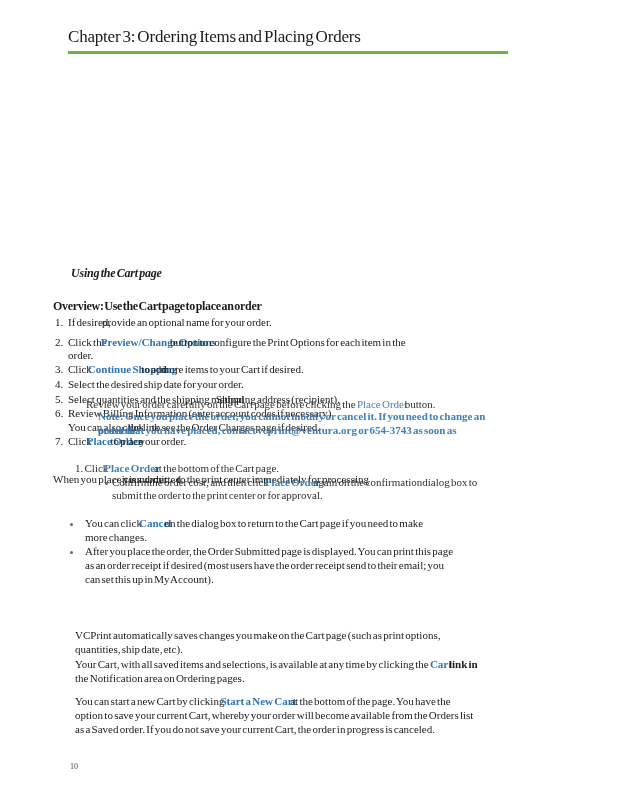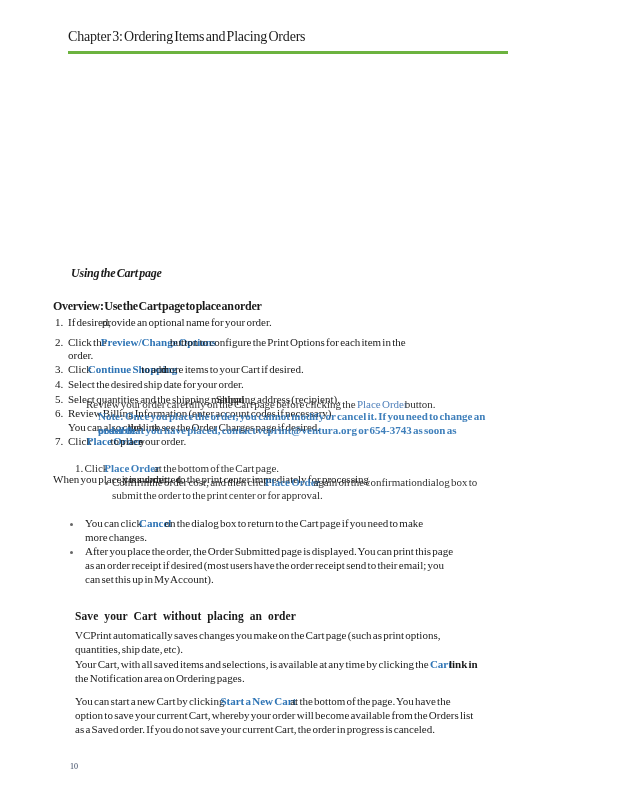--- a/index.html
+++ b/index.html
@@ -7,21 +7,21 @@
     position:relative;
     width:618px;height:800px;
     background:#ffffff;
     font-family:"Liberation Serif","DejaVu Serif",serif;
     color:#1a1a1a;
     overflow:hidden;
     word-spacing:-1.5px;
   }
   .chapter-title{
     position:absolute;top:30px;left:68px;
-    font-size:14px;line-height:13px;white-space:nowrap;
+    font-size:17px;line-height:13px;white-space:nowrap;
     word-spacing:-2px;letter-spacing:-0.2px;
   }
   .header-rule{
     position:absolute;top:51px;left:68px;
     width:440px;height:3px;background:#6CB33F;
   }
   .section-title{
     position:absolute;top:266px;left:71px;
     font-size:12px;font-weight:bold;font-style:italic;
     white-space:nowrap;letter-spacing:-0.2px;
@@ -128,21 +128,20 @@
       <span>You can click</span><span class="lk" style="margin-left:-3px;">Cancel</span><span class="ox" style="margin-left:-7px;">on the dialog box to return to the Cart page if you need to make</span>
     </div>
     <div class="ln" style="top:22px;left:15px;">more changes.</div>
     <span class="blt" style="top:42px;left:0;"></span>
     <div class="ln" style="top:36px;left:15px;">After you place the order, the Order Submitted page is displayed. You can print this page</div>
     <div class="ln" style="top:50px;left:15px;">as an order receipt if desired (most users have the order receipt send to their email; you</div>
     <div class="ln" style="top:64px;left:15px;">can set this up in My Account).</div>
   </div>
 
   <div class="save-section">
-    <div class="save-h" style="top:5px;left:0;">Save your Cart without placing an order</div>
     <div class="ln" style="top:24px;left:0;">VCPrint automatically saves changes you make on the Cart page (such as print options,</div>
     <div class="ln" style="top:38px;left:0;">quantities, ship date, etc).</div>
     <div class="ln" style="top:53px;left:0;">
       <span>Your Cart, with all saved items and selections, is available at any time by clicking the</span> <span class="lk">Cart</span><span class="ox" style="margin-left:-3px;font-weight:bold;">link in</span>
     </div>
     <div class="ln" style="top:67px;left:0;">the Notification area on Ordering pages.</div>
     <div class="ln" style="top:90px;left:0;">
       <span>You can start a new Cart by clicking</span><span class="lk" style="margin-left:-4px;">Start a New Cart</span><span class="ox" style="margin-left:-6px;">at the bottom of the page. You have the</span>
     </div>
     <div class="ln" style="top:104px;left:0;">option to save your current Cart, whereby your order will become available from the Orders list</div>

